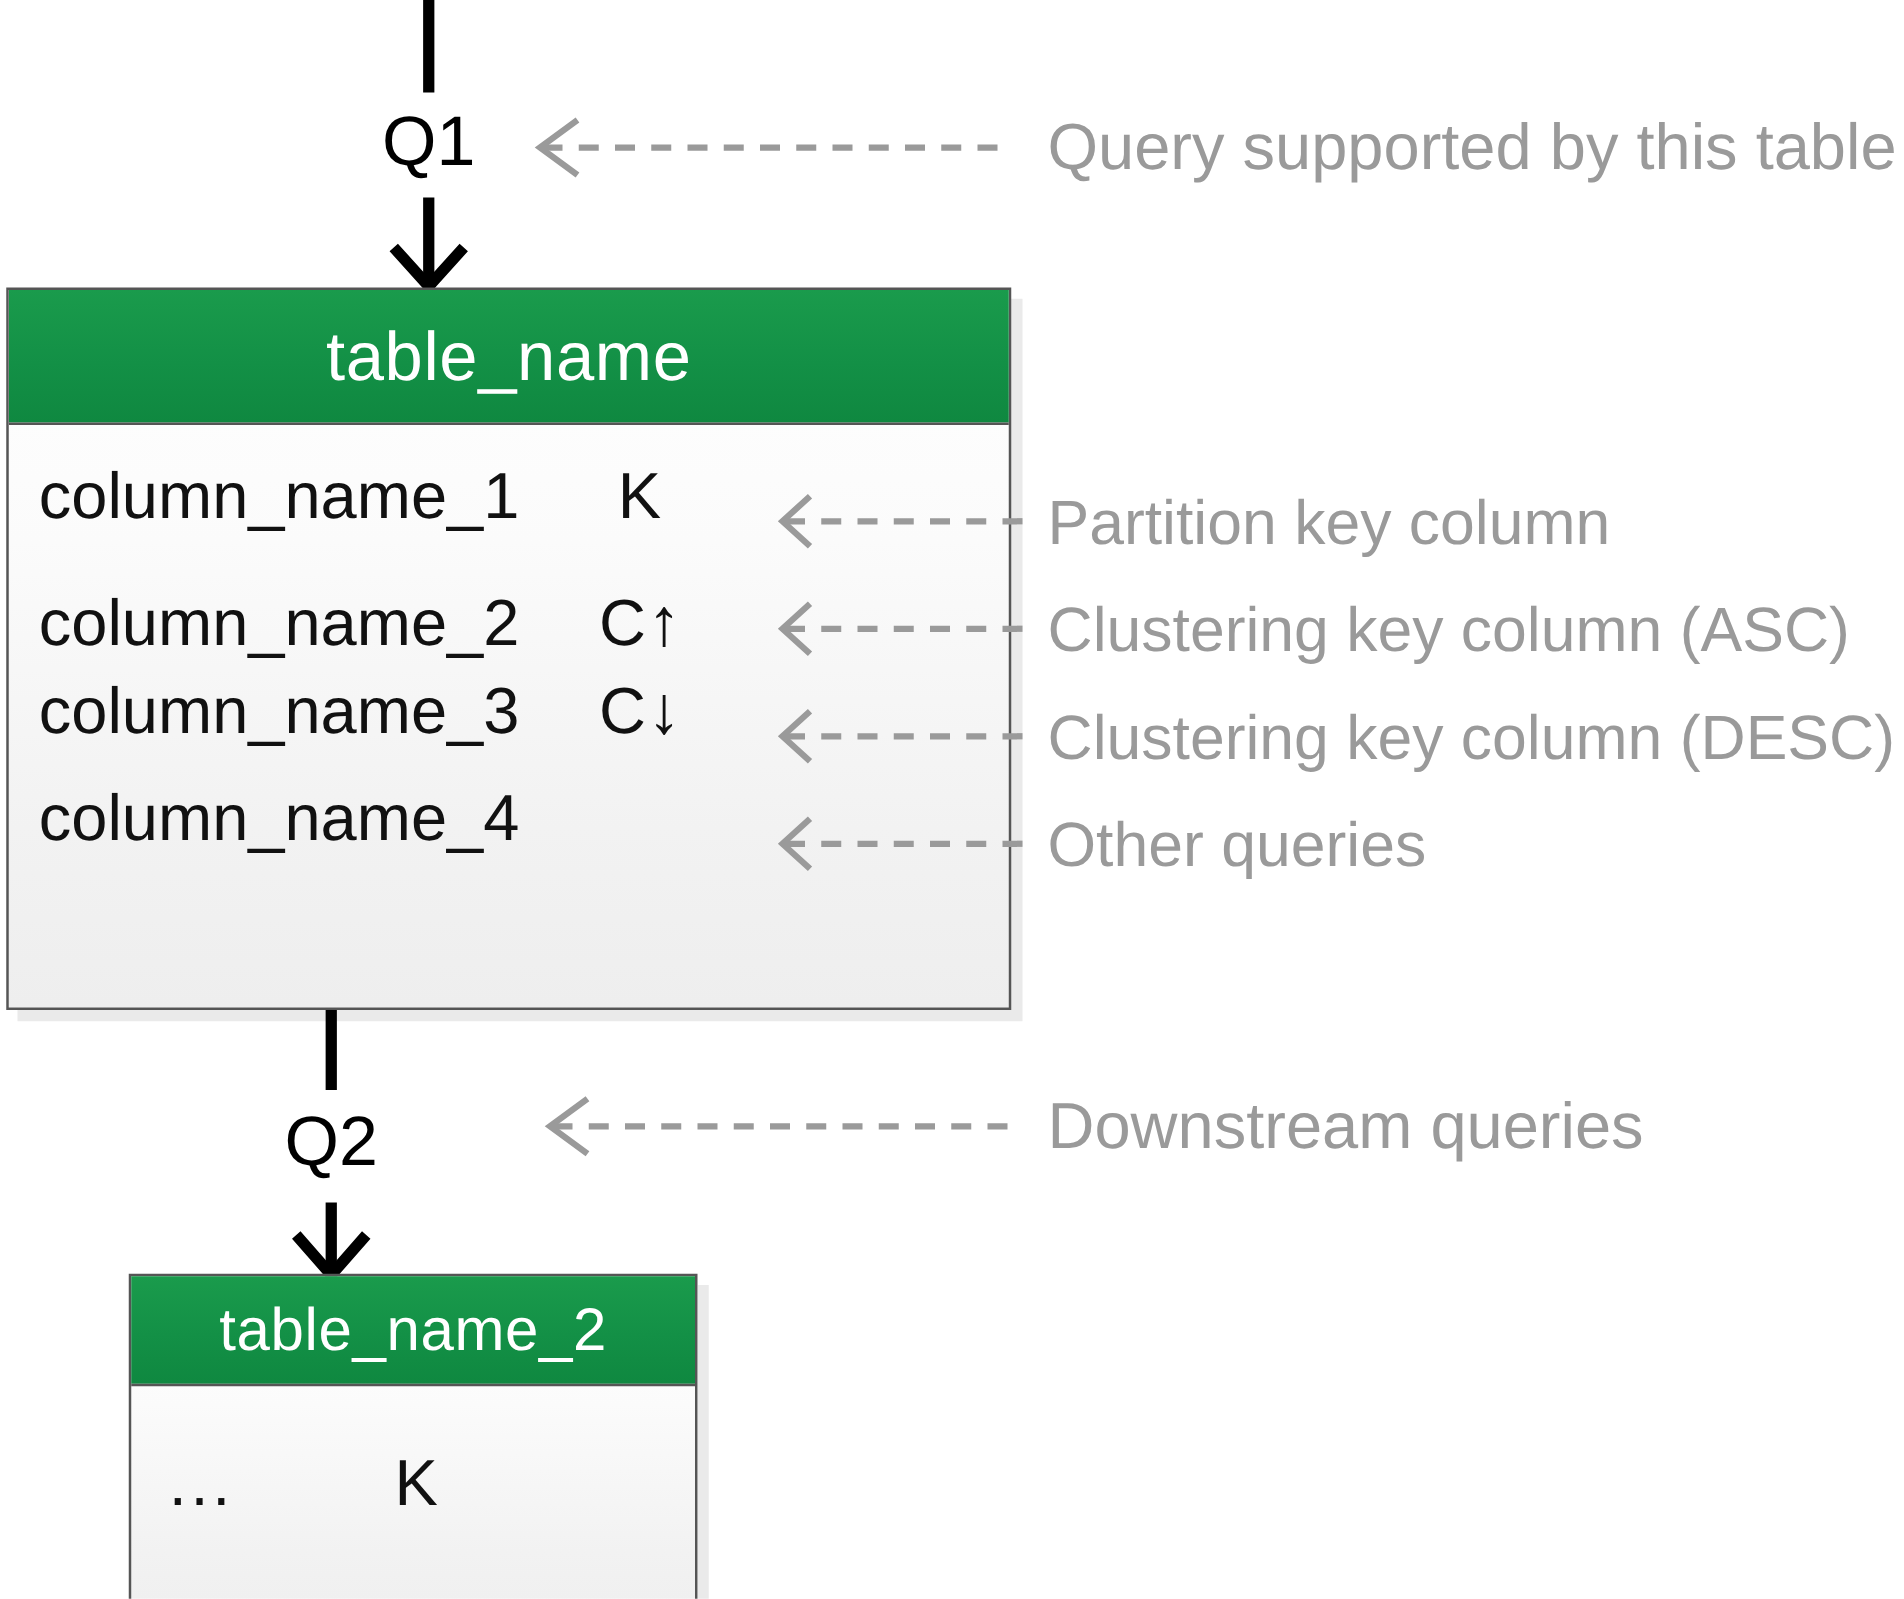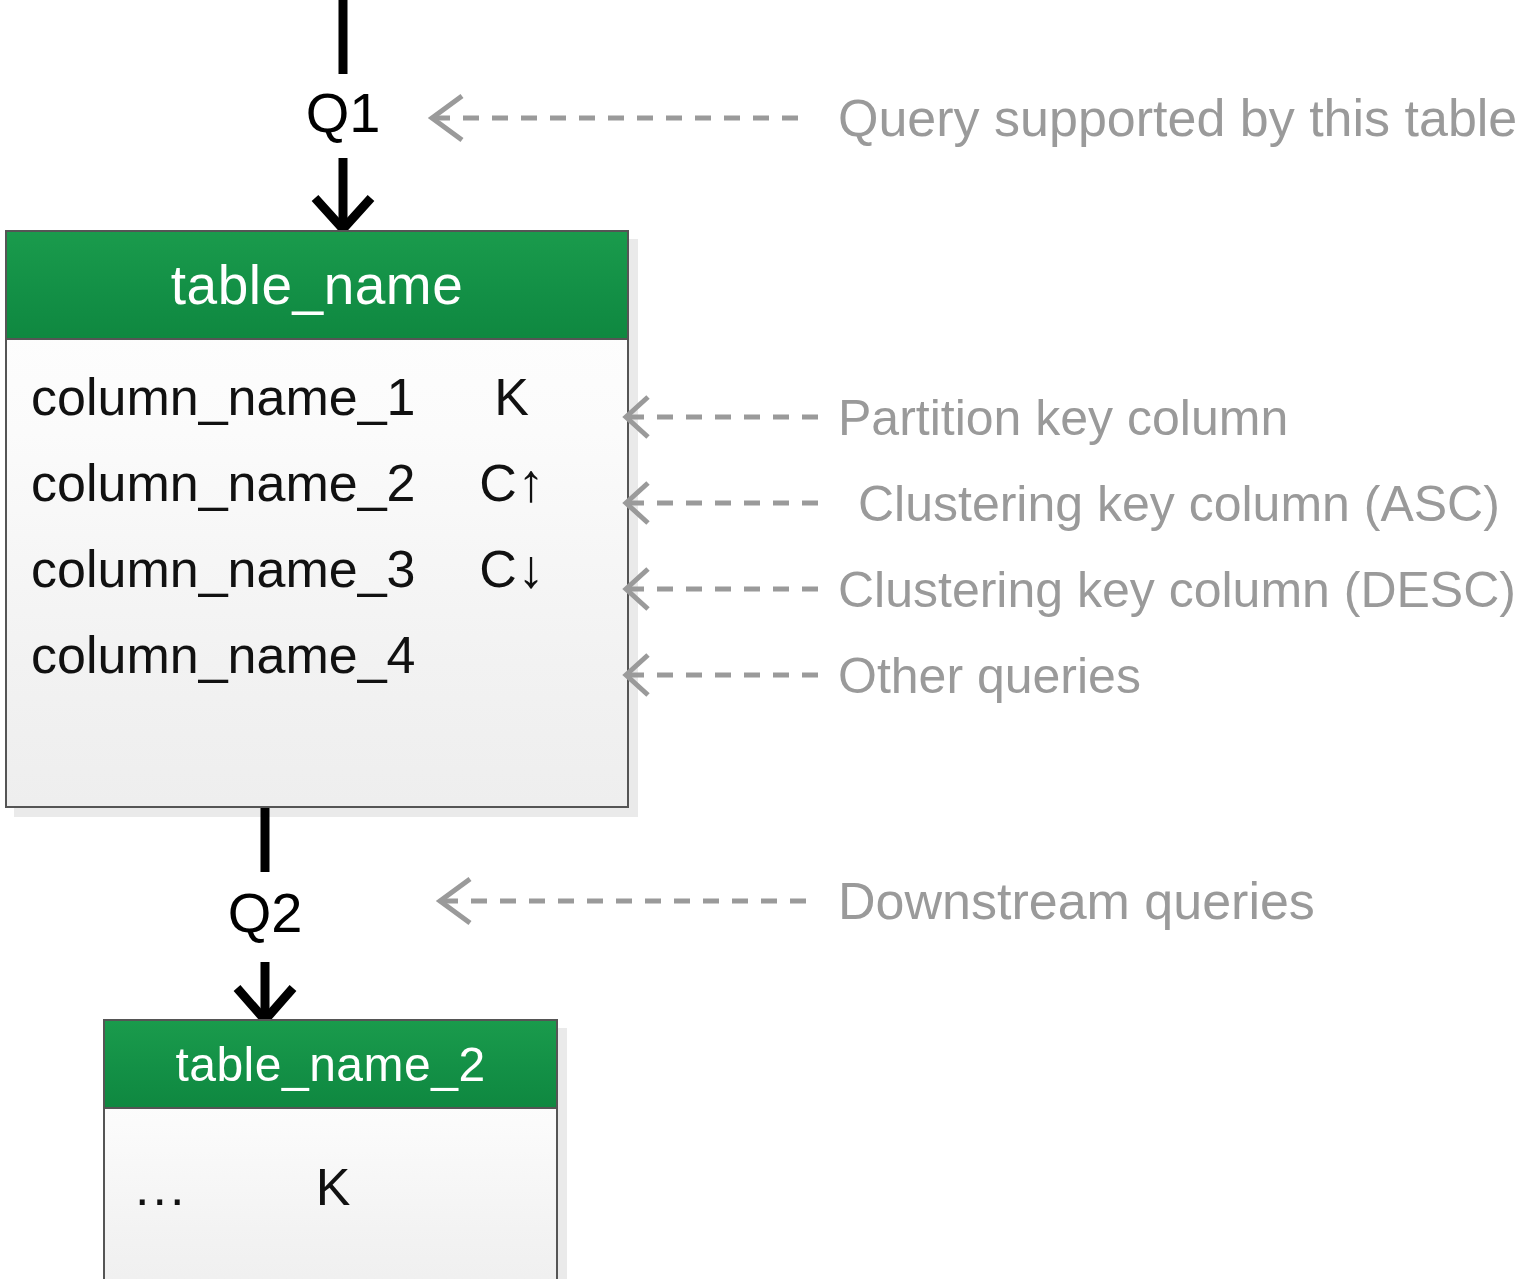--- a/index.html
+++ b/index.html
@@ -46,21 +46,21 @@
   }
   .table-body {
     position: relative;
     text-align: center;
   }
 
   
   #table-main {
     left: 5px;
     top: 230px;
-    width: 624px;
+    width: 804px;
     height: 578px;
   }
   #table-main .table-header {
     height: 108px;
     font-size: 55px;
     transform: translateZ(0);
   }
   #table-main .table-body { height: 466px; }
 
   .col-row {
@@ -184,21 +184,21 @@
     <div class="table-body">
 
       <div class="col-row" style="top:14px;">
         <span class="col-name">column_name_1</span>
         <span class="col-kind">
           <span>K</span>
           <span class="ord"></span>
         </span>
       </div>
 
-      <div class="col-row" style="top:100px;">
+      <div class="col-row" style="top:116px;">
         <span class="col-name">column_name_2</span>
         <span class="col-kind">
           <span>C</span>
           <span class="ord">↑</span>
         </span>
       </div>
 
       <div class="col-row" style="top:186px;">
         <span class="col-name">column_name_3</span>
         <span class="col-kind">
@@ -246,21 +246,21 @@
   <svg class="ann-svg" style="left:620px; top:395px; width:220px; height:50px;">
     <polyline class="ann-head" points="28,2 6,22 28,42"></polyline>
     <line class="ann-line" x1="8" y1="22" x2="198" y2="22"></line>
   </svg>
   <div class="ann-text" style="left:838px; top:418px; font-size:50px;text-align:center;">Partition key column</div>
 
   <svg class="ann-svg" style="left:620px; top:481px; width:220px; height:50px;">
     <polyline class="ann-head" points="28,2 6,22 28,42"></polyline>
     <line class="ann-line" x1="8" y1="22" x2="198" y2="22"></line>
   </svg>
-  <div class="ann-text" style="left:838px; top:504px; font-size:50px;margin-left:20px;">Clustering key column (ASC)</div>
+  <div class="ann-text" style="left:838px; top:504px; font-size:50px;">Clustering key column (ASC)</div>
 
   <svg class="ann-svg" style="left:620px; top:567px; width:220px; height:50px;">
     <polyline class="ann-head" points="28,2 6,22 28,42"></polyline>
     <line class="ann-line" x1="8" y1="22" x2="198" y2="22"></line>
   </svg>
   <div class="ann-text" style="left:838px; top:590px; font-size:50px;">Clustering key column (DESC)</div>
 
   <svg class="ann-svg" style="left:620px; top:653px; width:220px; height:50px;">
     <polyline class="ann-head" points="28,2 6,22 28,42"></polyline>
     <line class="ann-line" x1="8" y1="22" x2="198" y2="22"></line>

